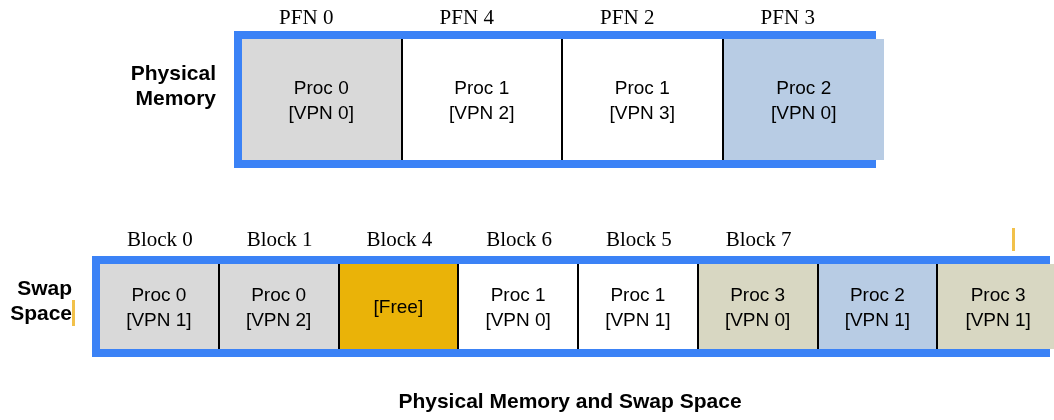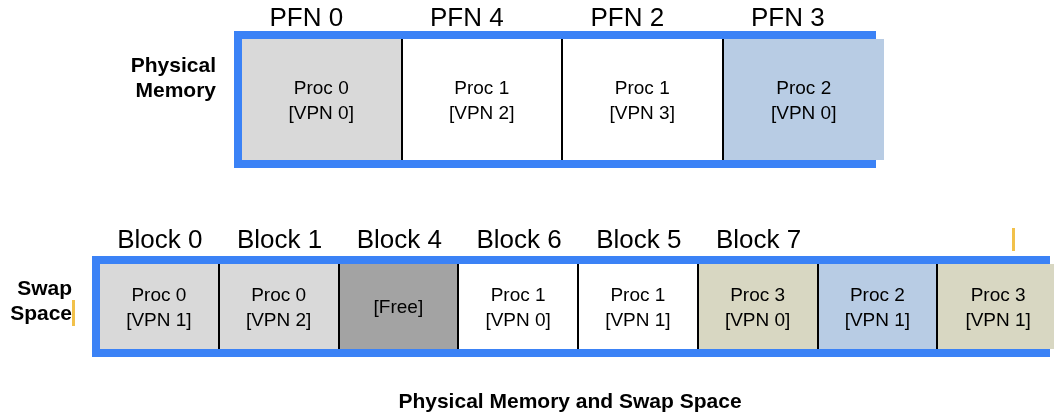--- a/index.html
+++ b/index.html
@@ -21,21 +21,21 @@
     position: absolute;
     font-weight: bold;
     font-size: 21px;
     line-height: 25px;
     text-align: right;
     white-space: pre-line;
     color: #000;
   }
   #pm-label {
     left: 40px;
-    top: 52px;
+    top: 60px;
     width: 176px;
   }
   #swap-label {
     left: 0px;
     top: 275px;
     width: 72px;
   }
 
   
   .caret {
@@ -86,22 +86,23 @@
   #physical-memory-strip .cell { flex: 0 0 160.5px; }
   #swap-space-strip .cell { flex: 0 0 119.75px; }
 
   .cell .line1, .cell .line2 { display: block; }
   .cell .line2:empty { display: none; }
 
   
   .caption-row {
     position: absolute;
     display: flex;
-    font-size: 26px;
+    font-size: 21px;
     line-height: 23px;
+    font-family: Liberation Serif, serif;
   }
   #pfn-captions {
     left: 226px;
     top: 6px;
     width: 642px;
   }
   #block-captions {
     left: 100px;
     top: 228px;
     width: 958px;
@@ -172,21 +173,21 @@
 
 <div class="strip" id="swap-space-strip">
     <div class="cell" style="background: rgb(217, 217, 217);">
       <span class="line1">Proc 0</span>
       <span class="line2">[VPN 1]</span>
     </div>
     <div class="cell" style="background: rgb(217, 217, 217);">
       <span class="line1">Proc 0</span>
       <span class="line2">[VPN 2]</span>
     </div>
-    <div class="cell" style="background: #a3a3a3; align-items: center;">
+    <div class="cell" style="background: #eab308; align-items: center;">
       <span class="line1">[Free]</span>
     </div>
     <div class="cell" style="background: rgb(255, 255, 255);">
       <span class="line1">Proc 1</span>
       <span class="line2">[VPN 0]</span>
     </div>
     <div class="cell" style="background: rgb(255, 255, 255);">
       <span class="line1">Proc 1</span>
       <span class="line2">[VPN 1]</span>
     </div>

